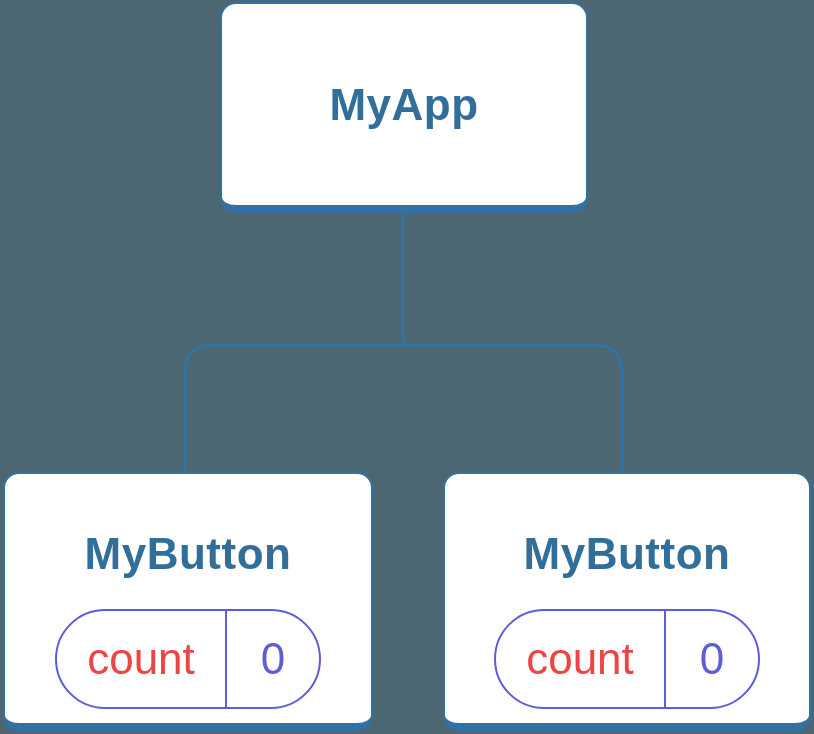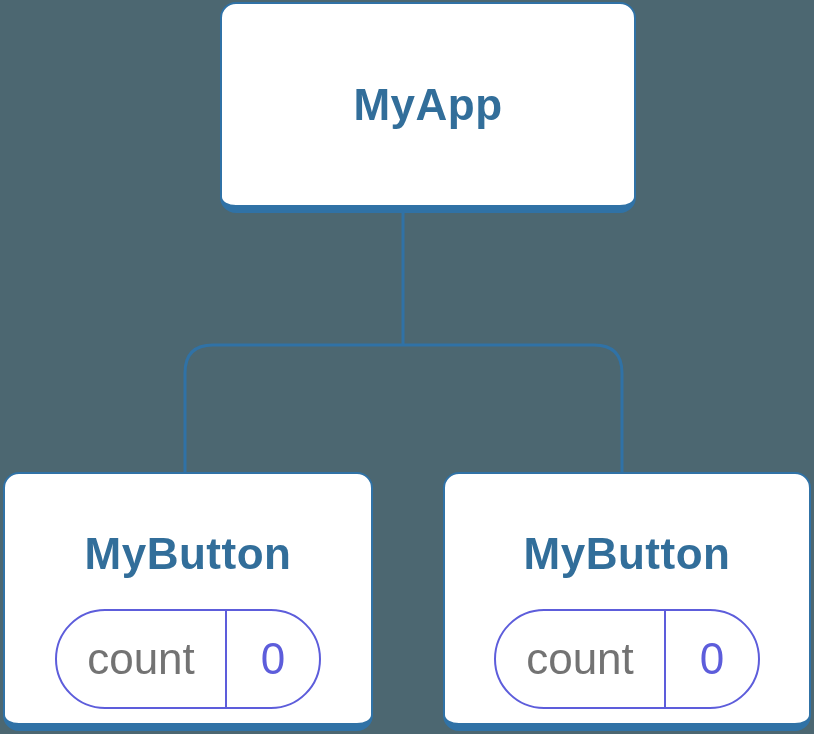--- a/index.html
+++ b/index.html
@@ -35,21 +35,21 @@
     border: 2px solid #3072A6;
     border-bottom-width: 8px;
     border-radius: 16px;
     display: flex;
     flex-direction: column;
     align-items: center;
   }
   .card-root {
     left: 220px;
     top: 2px;
-    width: 416px;
+    width: 368px;
     height: 211px;
     justify-content: center;
   }
   .card-child-left {
     left: 3px;
     top: 472px;
     width: 370px;
     height: 259px;
   }
   .card-child-right {
@@ -81,21 +81,21 @@
     overflow: hidden;
     background: #FFFFFF;
   }
   .pill-key {
     flex: 1 1 auto;
     display: flex;
     align-items: center;
     justify-content: center;
     font-size: 44px;
     font-weight: 400;
-    color: #737373;
+    color: #ef4444;
   }
   .pill-value {
     width: 92px;
     display: flex;
     align-items: center;
     justify-content: center;
     border-left: 2px solid #5D5DDB;
     font-size: 44px;
     font-weight: 400;
     color: #5D5DDB;

